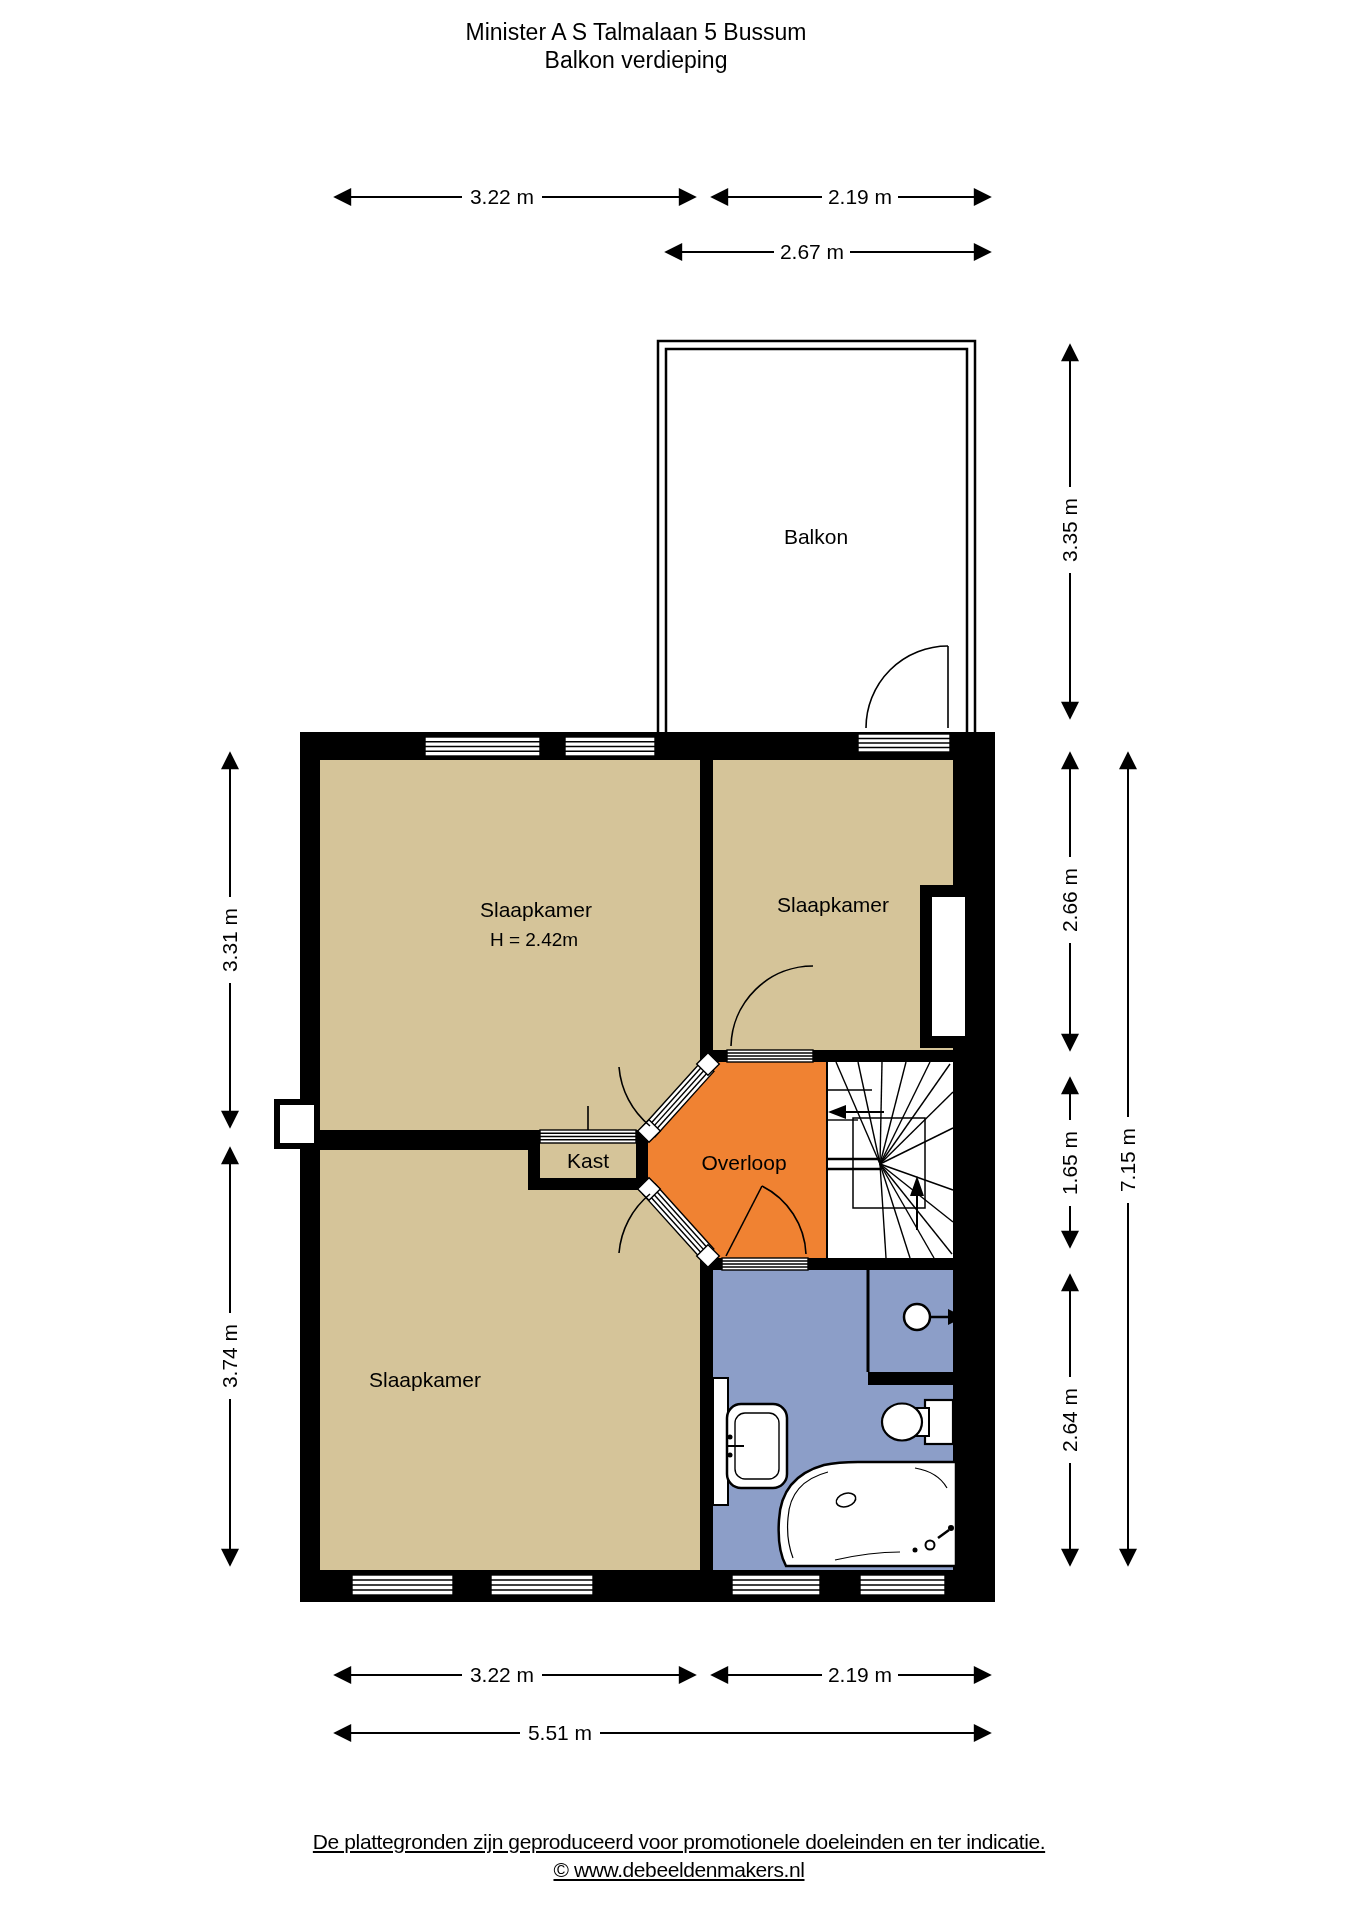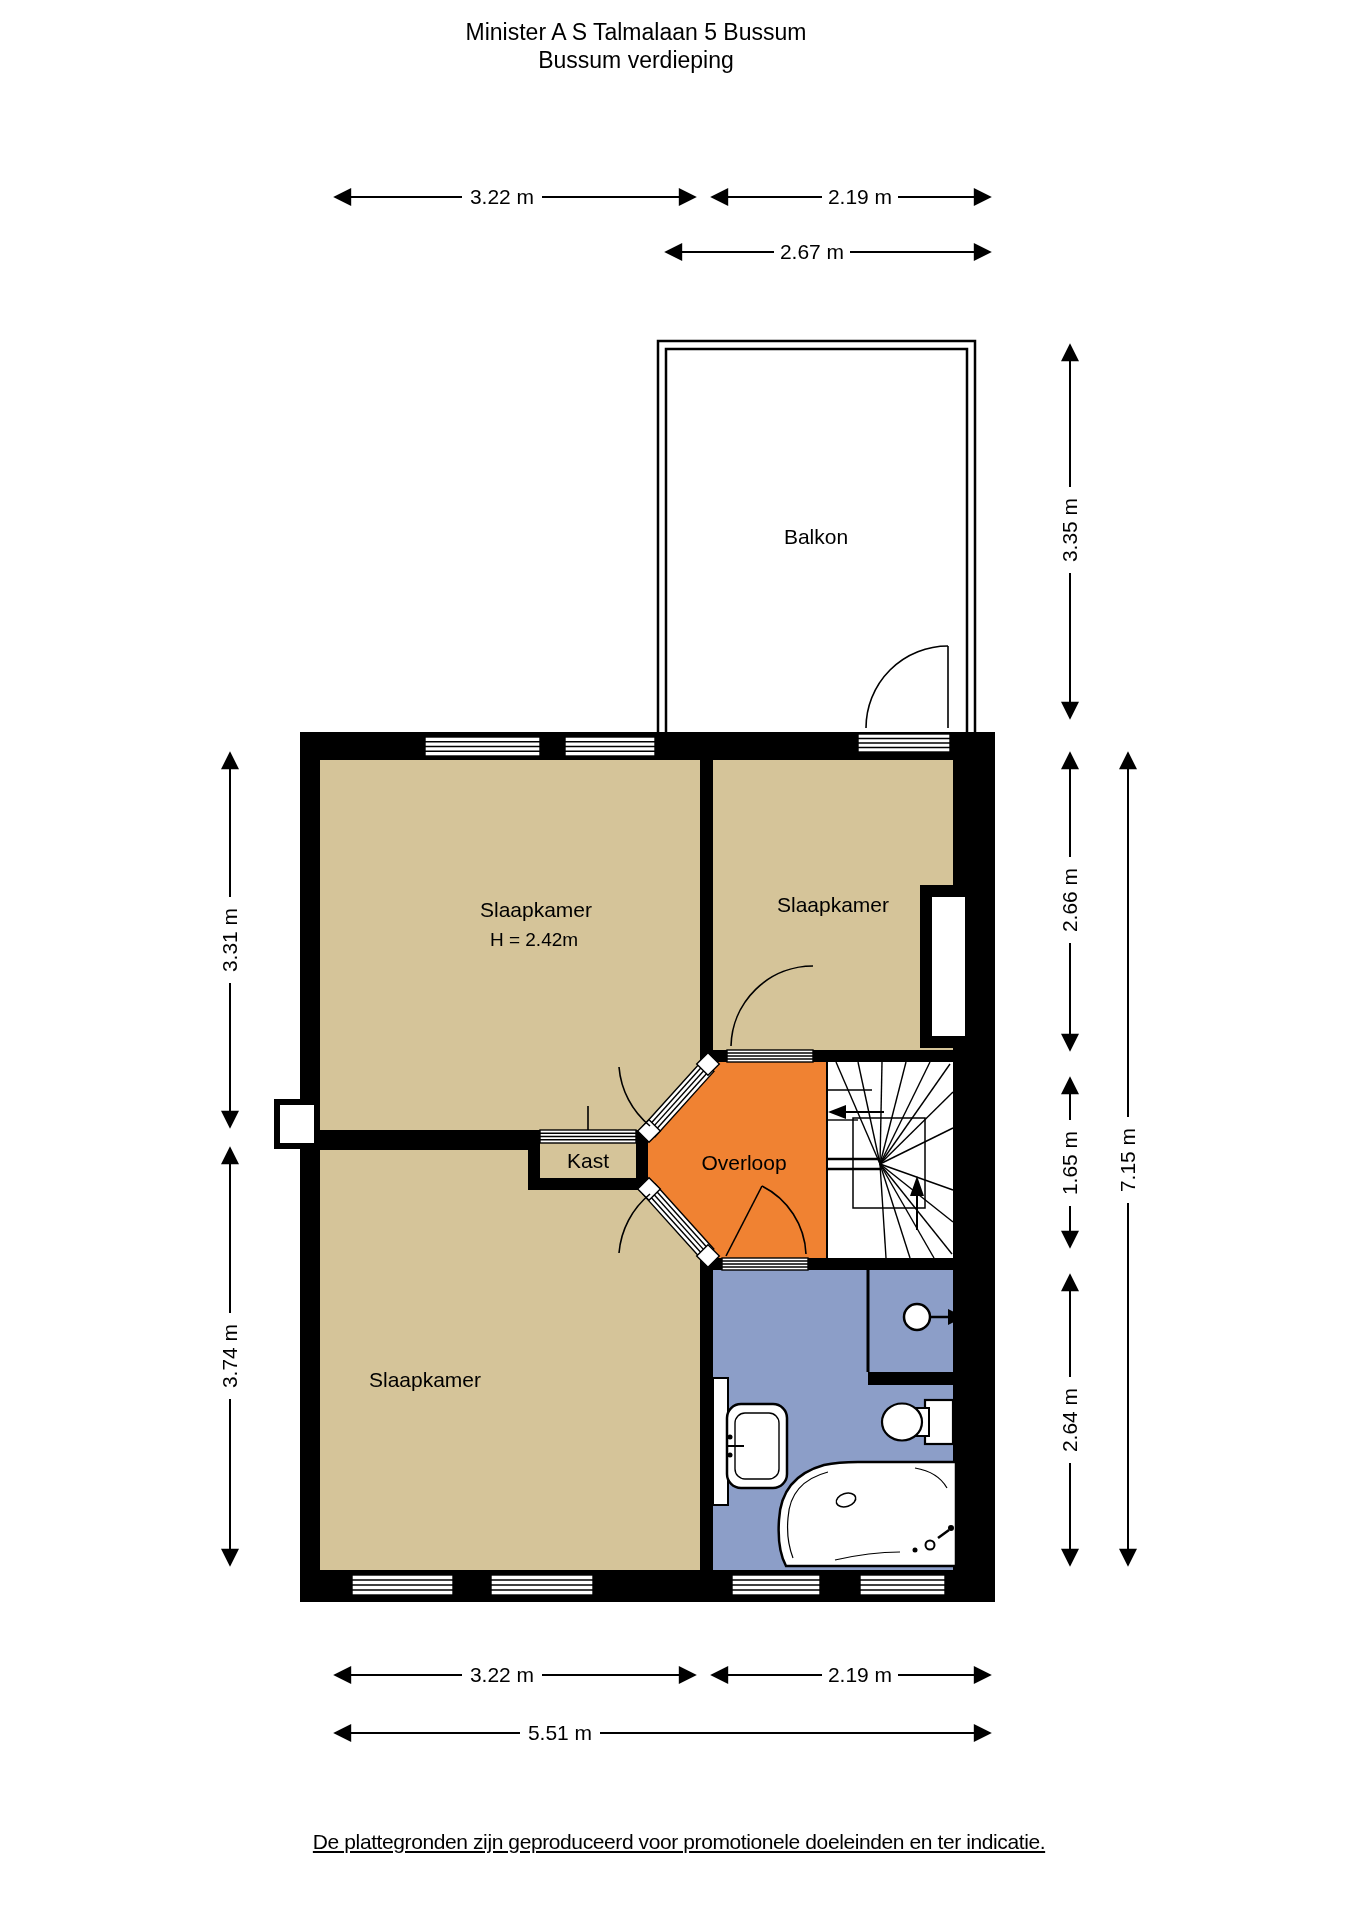--- a/index.html
+++ b/index.html
@@ -13,21 +13,21 @@
   svg text{font-family:"Liberation Sans",sans-serif;font-size:21px;fill:#000;}
   svg text.small{font-size:19px;}
 </style>
 </head>
 <body>
 
 <div class="page">
 
   <div class="title">
     <div>Minister A S Talmalaan 5 Bussum</div>
-    <div>Bussum verdieping</div>
+    <div>Balkon verdieping</div>
   </div>
 
   <svg class="plan-svg" width="1358" height="1920" viewBox="0 0 1358 1920">
     <defs>
       <marker id="ah" viewBox="0 0 10 10" refX="9" refY="5" markerWidth="13" markerHeight="9" orient="auto-start-reverse">
         <path d="M0,0 L10,5 L0,10 Z" fill="#000"></path>
       </marker>
     </defs>
 
     <g>
@@ -263,15 +263,16 @@
     <text x="1128" y="1160" dy="7" text-anchor="middle" transform="rotate(-90 1128 1160)">7.15 m</text>
     <text x="230" y="940" dy="7" text-anchor="middle" transform="rotate(-90 230 940)">3.31 m</text>
     <text x="230" y="1356" dy="7" text-anchor="middle" transform="rotate(-90 230 1356)">3.74 m</text>
     <text x="502" y="1682" text-anchor="middle">3.22 m</text>
     <text x="860" y="1682" text-anchor="middle">2.19 m</text>
     <text x="560" y="1740" text-anchor="middle">5.51 m</text>
   </svg>
 
   <div class="footer">
     <div>De plattegronden zijn geproduceerd voor promotionele doeleinden en ter indicatie.</div>
+    <div>© www.debeeldenmakers.nl</div>
   </div>
 
 </div>
 
 </body></html>

